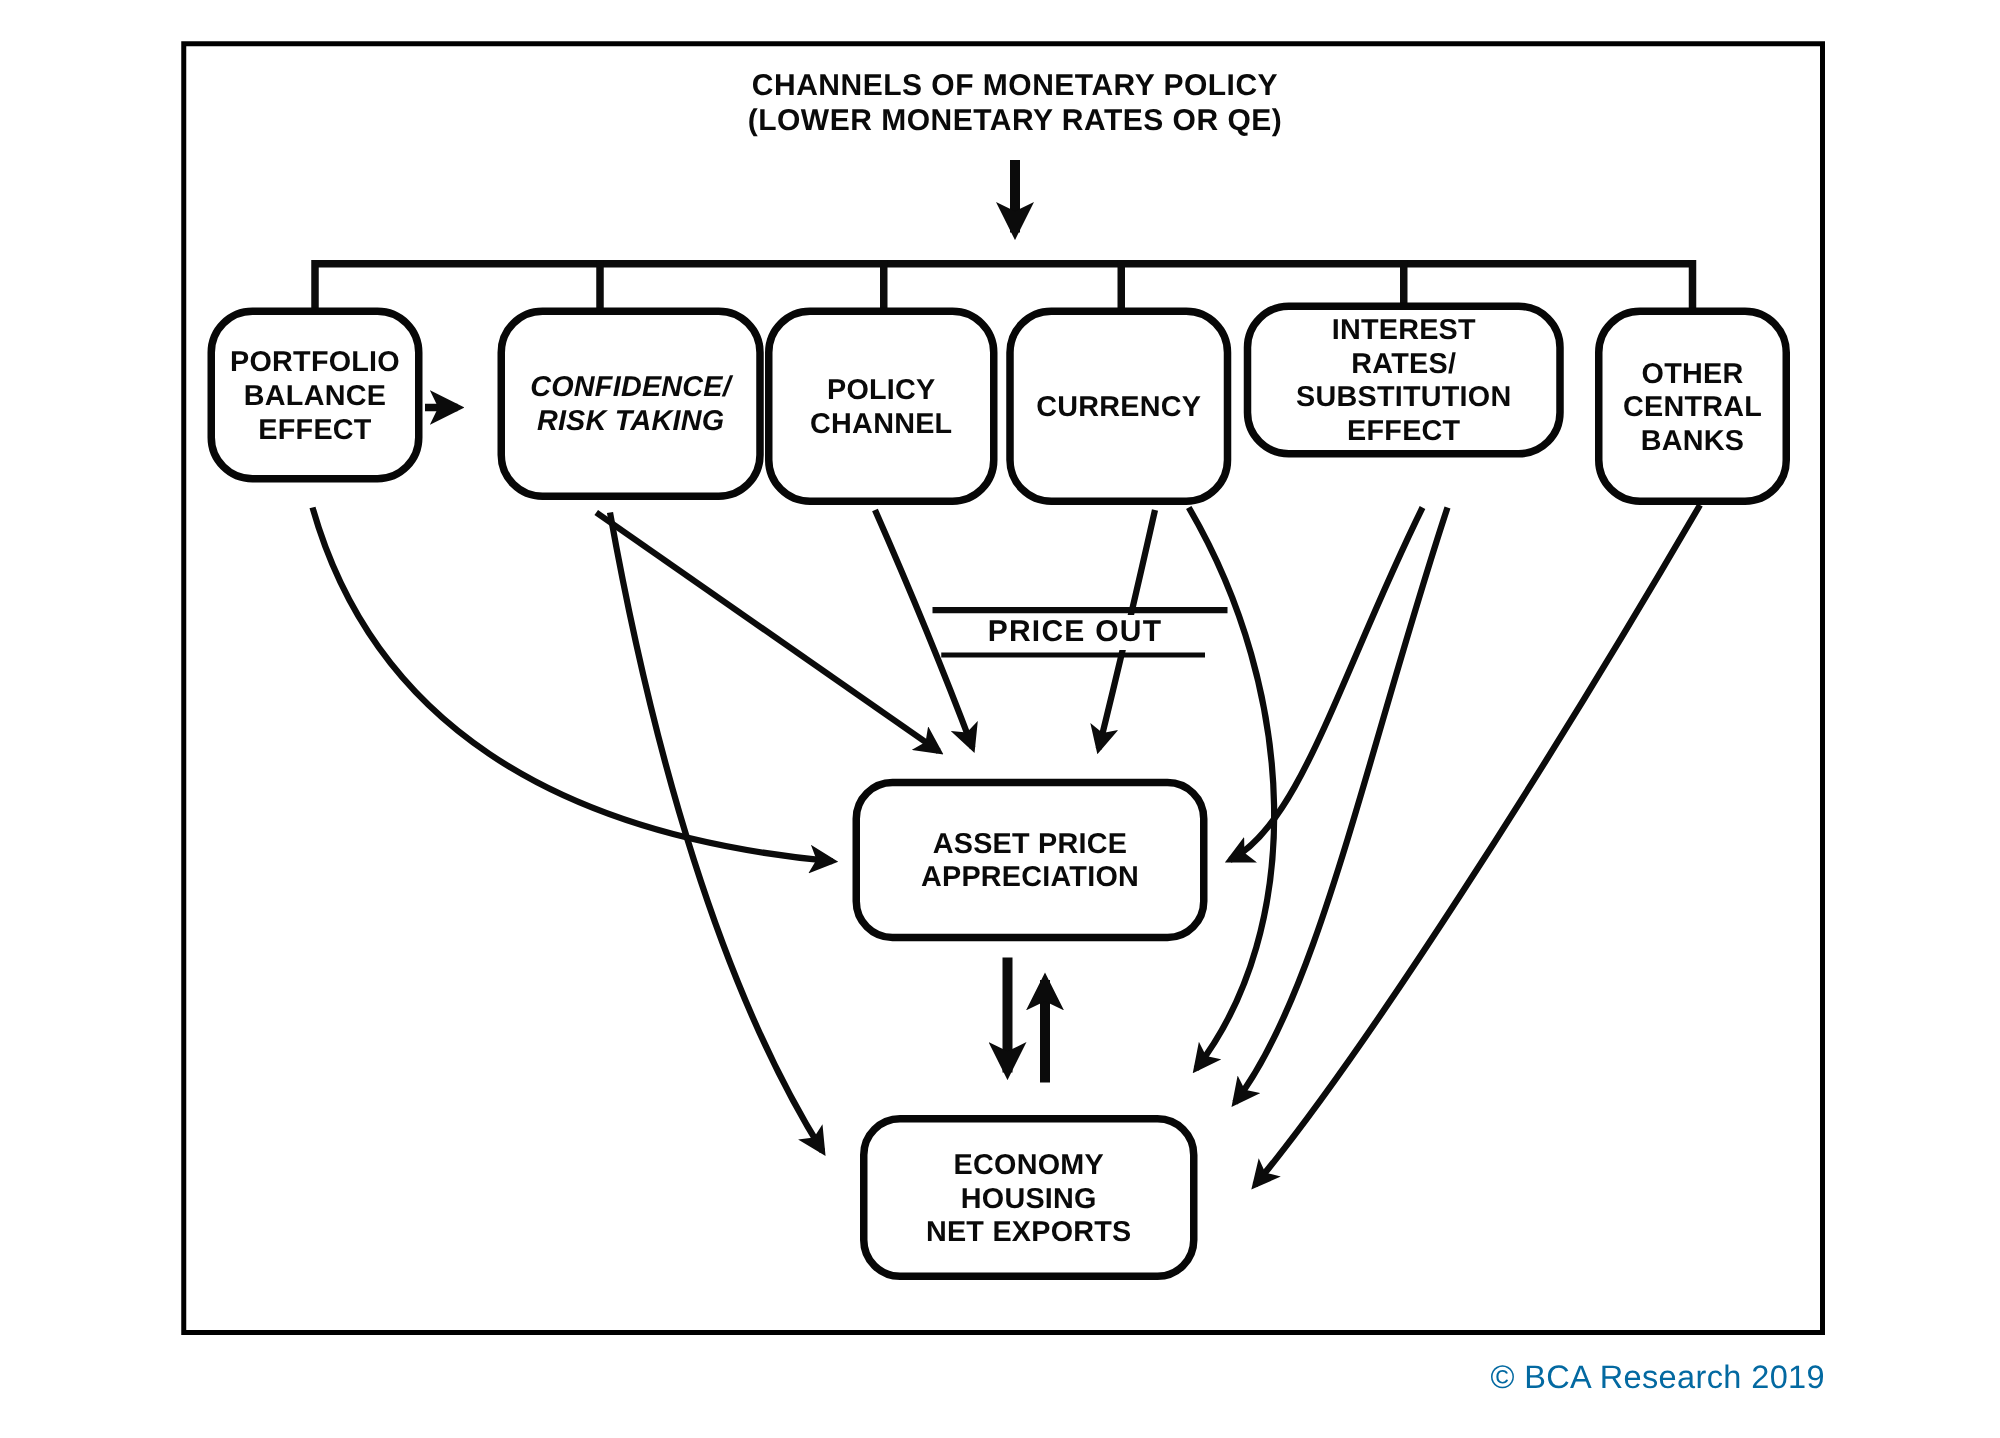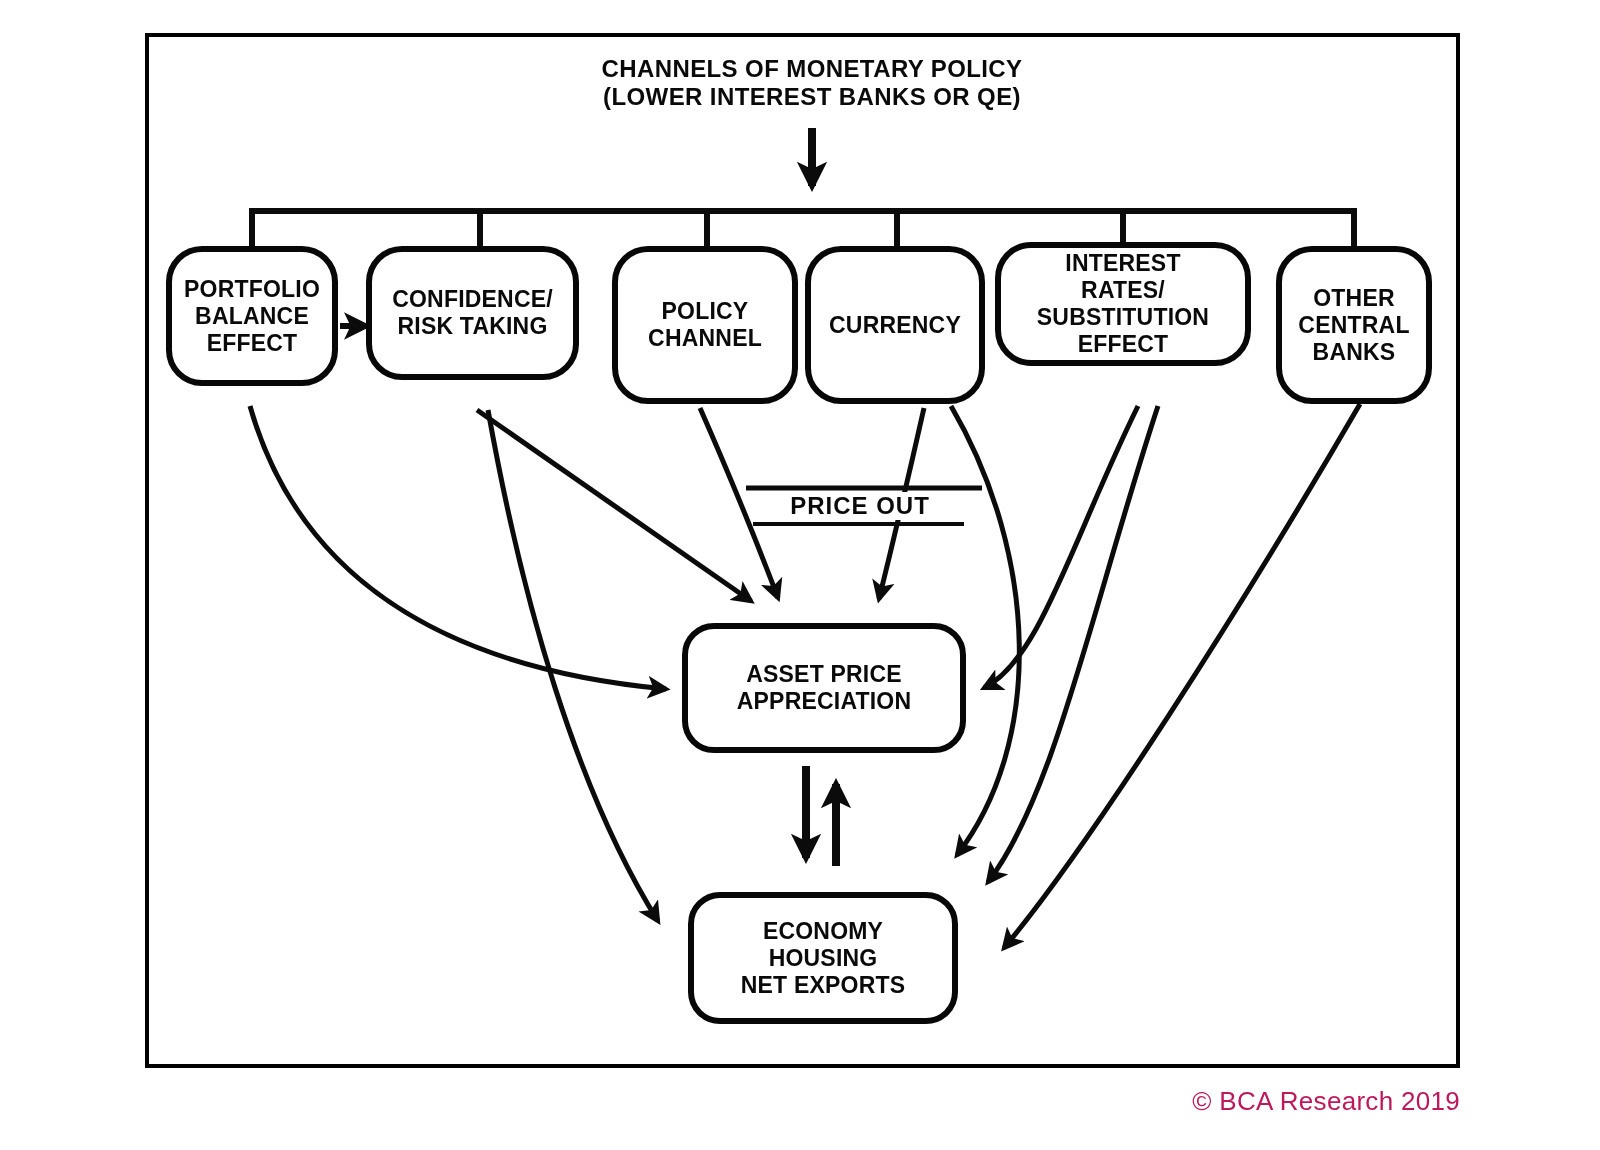--- a/index.html
+++ b/index.html
@@ -18,35 +18,35 @@
   }
   .box{
     position:absolute;box-sizing:border-box;background:#ffffff;
     border:6px solid #070707;border-radius:36px;
     display:flex;flex-direction:column;align-items:center;justify-content:center;
     text-align:center;font-weight:bold;font-size:23px;line-height:27px;
     letter-spacing:.2px;
   }
   .box span{display:block;}
   .box-portfolio {left:166px; top:246px; width:172px; height:140px;}
-  .box-confidence{left:366px; top:246px; width:213px; height:134px;}
+  .box-confidence{left:398px; top:246px; width:213px; height:154px;font-style:italic;}
   .box-credit    {left:612px; top:246px; width:186px; height:158px;}
   .box-currency  {left:805px; top:246px; width:180px; height:158px;}
   .box-interest  {left:995px; top:242px; width:256px; height:124px;}
   .box-other     {left:1276px;top:246px; width:156px; height:158px;}
   .box-asset     {left:682px; top:623px; width:284px; height:130px; border-radius:32px;}
   .box-economy   {left:688px; top:892px; width:270px; height:132px; border-radius:32px;}
   .played-out{
     position:absolute;left:763px;top:492px;width:194px;height:28px;
     background:#ffffff;display:flex;align-items:center;justify-content:center;
     font-weight:bold;font-size:24px;letter-spacing:1px;
   }
   .copyright{
     position:absolute;left:1128px;top:1086px;width:332px;text-align:right;
-    font-size:26px;color:#be185d;letter-spacing:.3px;
+    font-size:26px;color:#0369a1;letter-spacing:.3px;
   }
 </style>
 </head>
 <body>
 
 <div class="canvas">
 
   <div class="frame"></div>
 
   <svg class="wires" width="1600" height="1150" viewBox="0 0 1600 1150">
@@ -86,21 +86,21 @@
       <path d="M 806 766 V 858" stroke-width="8" marker-end="url(#ahBig)"></path>
       <path d="M 836 866 V 784" stroke-width="8" marker-end="url(#ahBig)"></path>
 
       <path d="M 746 488 H 982" stroke-width="5"></path>
       <path d="M 753 524 H 964" stroke-width="4"></path>
     </g>
   </svg>
 
   <div class="title">
     <div>CHANNELS OF MONETARY POLICY</div>
-    <div>(LOWER INTEREST BANKS OR QE)</div>
+    <div>(LOWER MONETARY RATES OR QE)</div>
   </div>
 
   <div class="box box-portfolio">
     <span>PORTFOLIO</span>
     <span>BALANCE</span>
     <span>EFFECT</span>
   </div>
 
   <div class="box box-confidence">
     <span>CONFIDENCE/</span>

